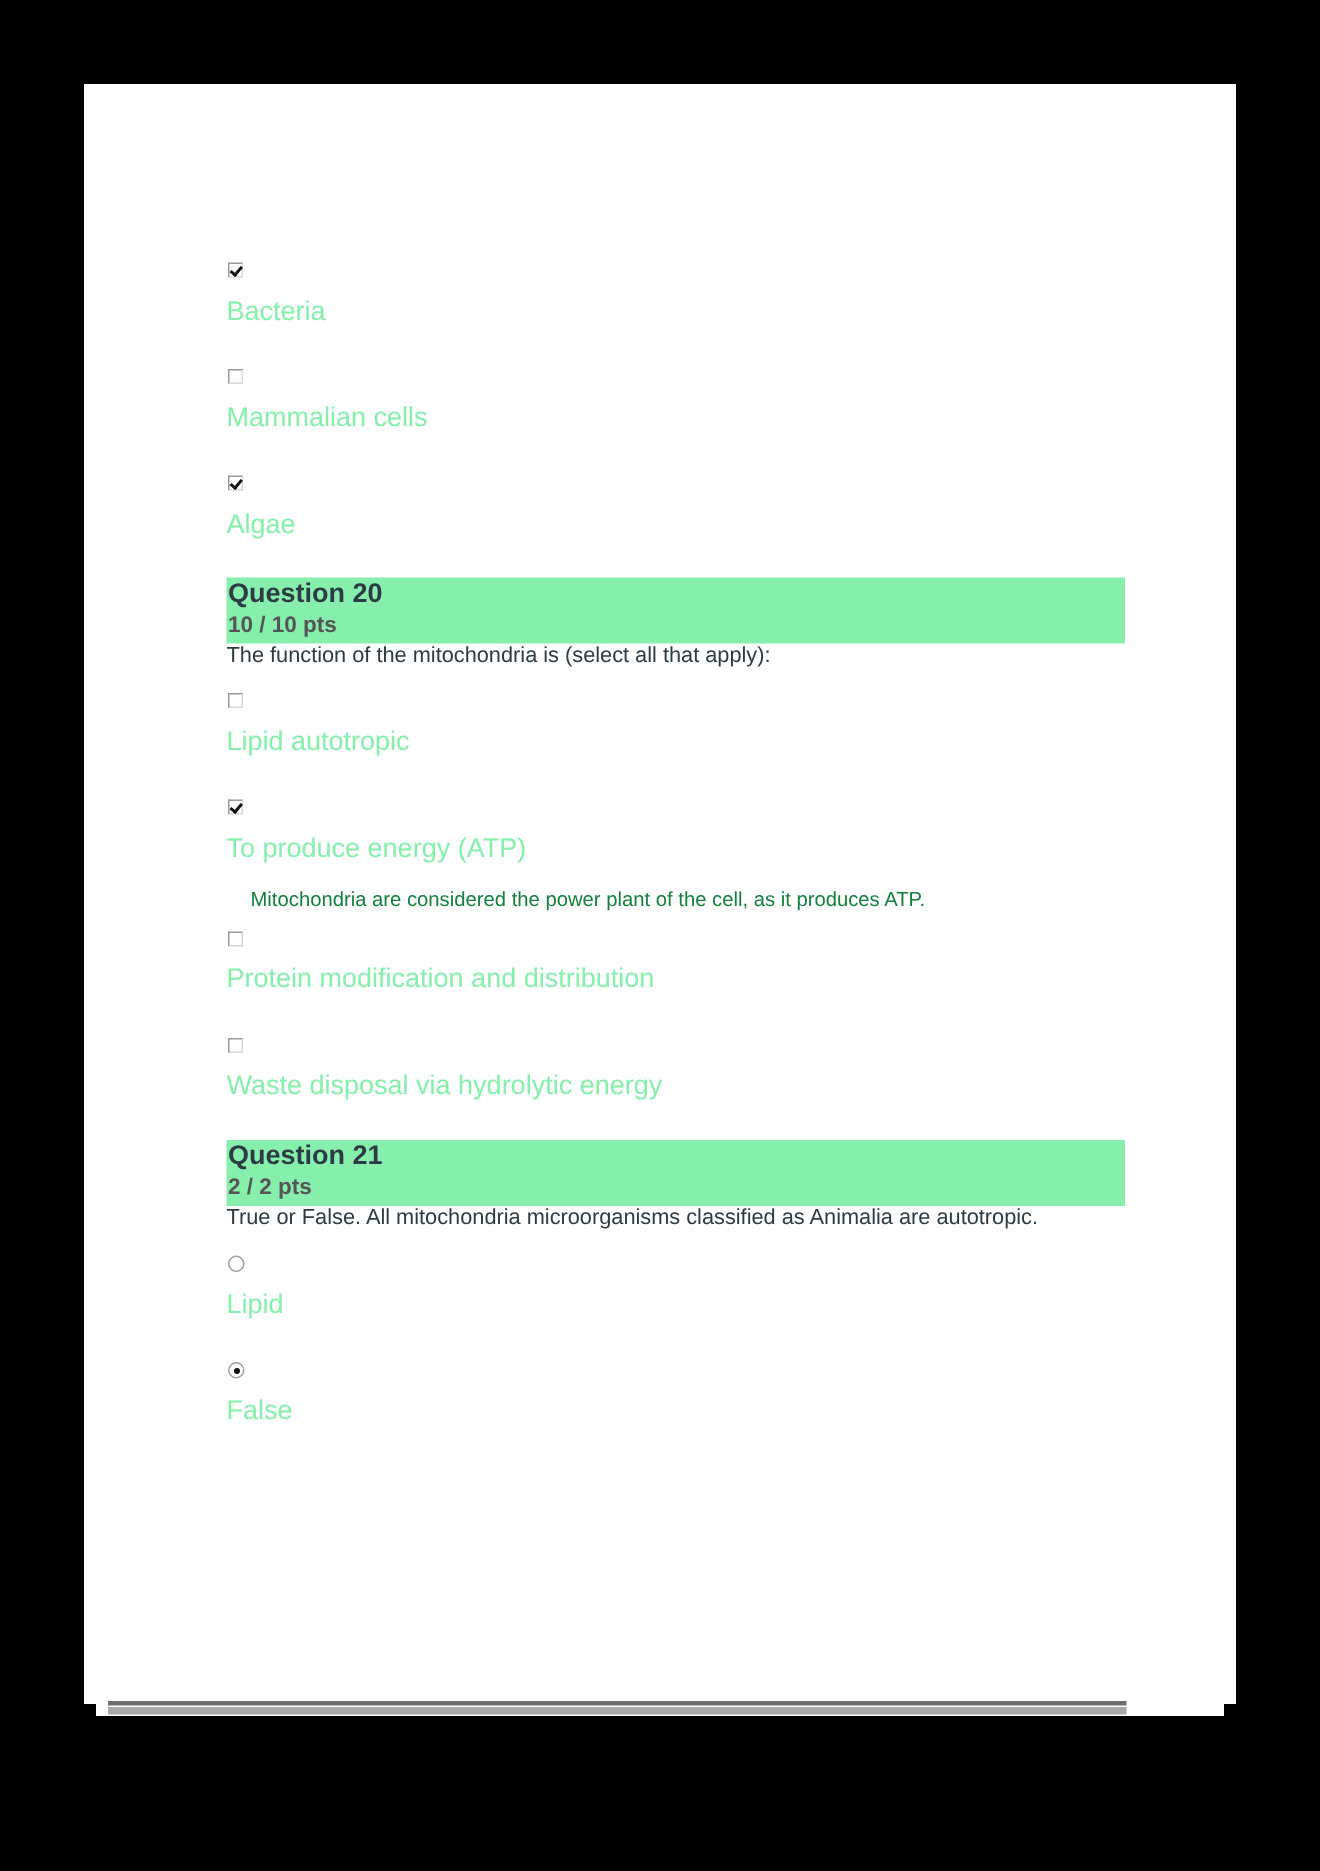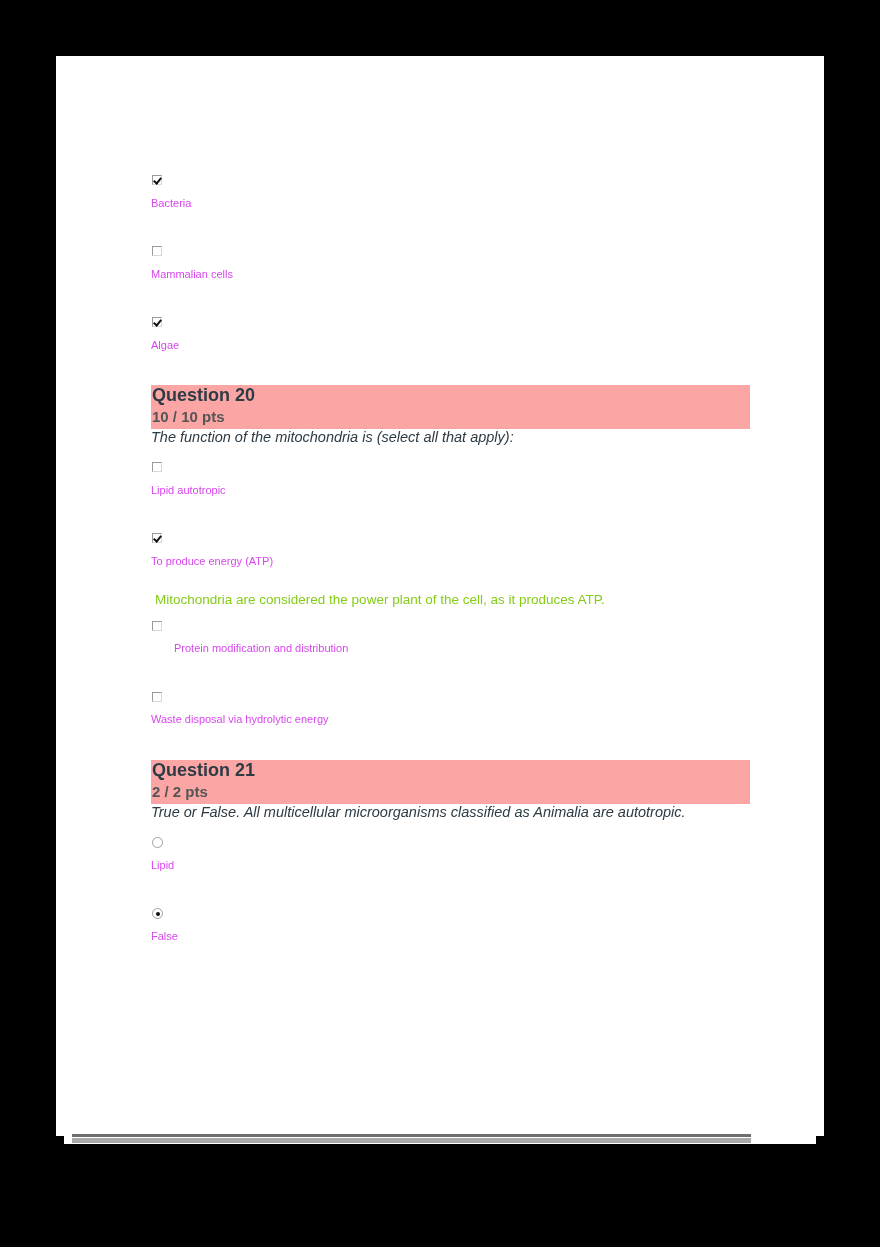--- a/index.html
+++ b/index.html
@@ -31,28 +31,28 @@
       content: ""; position: absolute; left: 2px; top: 0px; width: 3px; height: 6px;
       border: solid #111; border-width: 0 2px 2px 0; transform: rotate(40deg);
     }
     .radio {
       width: 11px; height: 11px; border-radius: 50%; border: 1px solid #a0a0a0; box-sizing: border-box;
       position: absolute; left: 1px; background: #fff;
     }
     .radio.selected::after {
       content: ""; position: absolute; left: 2.5px; top: 2.5px; width: 4px; height: 4px; border-radius: 50%; background: #111;
     }
-    .opt-label { position: absolute; left: 0; font-size: 11px; color: #d946ef; white-space: nowrap; }
+    .opt-label { position: absolute; left: 0; font-size: 18px; color: #86efac; white-space: nowrap; }
     .q-header {
-      position: absolute; left: 0; width: 599px; height: 44px; background: #fca5a5;
+      position: absolute; left: 0; width: 599px; height: 44px; background: #86efac;
     }
     .q-title { position: absolute; left: 1px; top: 0px; font-size: 18px; font-weight: bold; color: #2d3b45; white-space: nowrap; }
     .q-pts { position: absolute; left: 1px; top: 23px; font-size: 15px; font-weight: bold; color: #555; white-space: nowrap; }
-    .q-text { position: absolute; left: 0; font-size: 14.5px; color: #2d3b45; white-space: nowrap; font-style: italic; }
-    .feedback { position: absolute; left: 4px; font-size: 13.5px; color: #84cc16; white-space: nowrap; }
+    .q-text { position: absolute; left: 0; font-size: 14.5px; color: #2d3b45; white-space: nowrap; }
+    .feedback { position: absolute; left: 16px; font-size: 13.5px; color: #15803d; white-space: nowrap; }
   </style>
 </head>
 <body>
 
 <div class="page"></div>
 <div class="page-bottom-strip"></div>
 <div class="rule-dark"></div>
 <div class="rule-light"></div>
 
 <div class="content">
@@ -77,32 +77,32 @@
 
     <div class="cb" style="top:462px;"></div>
     <div class="opt-label" style="top:484px;">Lipid autotropic</div>
 
     <div class="cb checked" style="top:533px;"></div>
     <div class="opt-label" style="top:555px;">To produce energy (ATP)</div>
 
     <div class="feedback" style="top:592px;">Mitochondria are considered the power plant of the cell, as it produces ATP.</div>
 
     <div class="cb" style="top:621px;"></div>
-    <div class="opt-label" style="top:642px;margin-left:23px;">Protein modification and distribution</div>
+    <div class="opt-label" style="top:642px;">Protein modification and distribution</div>
 
     <div class="cb" style="top:692px;"></div>
     <div class="opt-label" style="top:713px;">Waste disposal via hydrolytic energy</div>
   </div>
 
   <div>
     <div class="q-header" style="top:760px;">
       <div class="q-title">Question 21</div>
       <div class="q-pts">2 / 2 pts</div>
     </div>
-    <div class="q-text" style="top:804px;">True or False.  All multicellular microorganisms classified as Animalia are autotropic.</div>
+    <div class="q-text" style="top:804px;">True or False.  All mitochondria microorganisms classified as Animalia are autotropic.</div>
 
     <div class="radio" style="top:837px;"></div>
     <div class="opt-label" style="top:859px;">Lipid</div>
 
     <div class="radio selected" style="top:908px;"></div>
     <div class="opt-label" style="top:930px;text-align:right;">False</div>
   </div>
 </div>
 
 </body></html>

